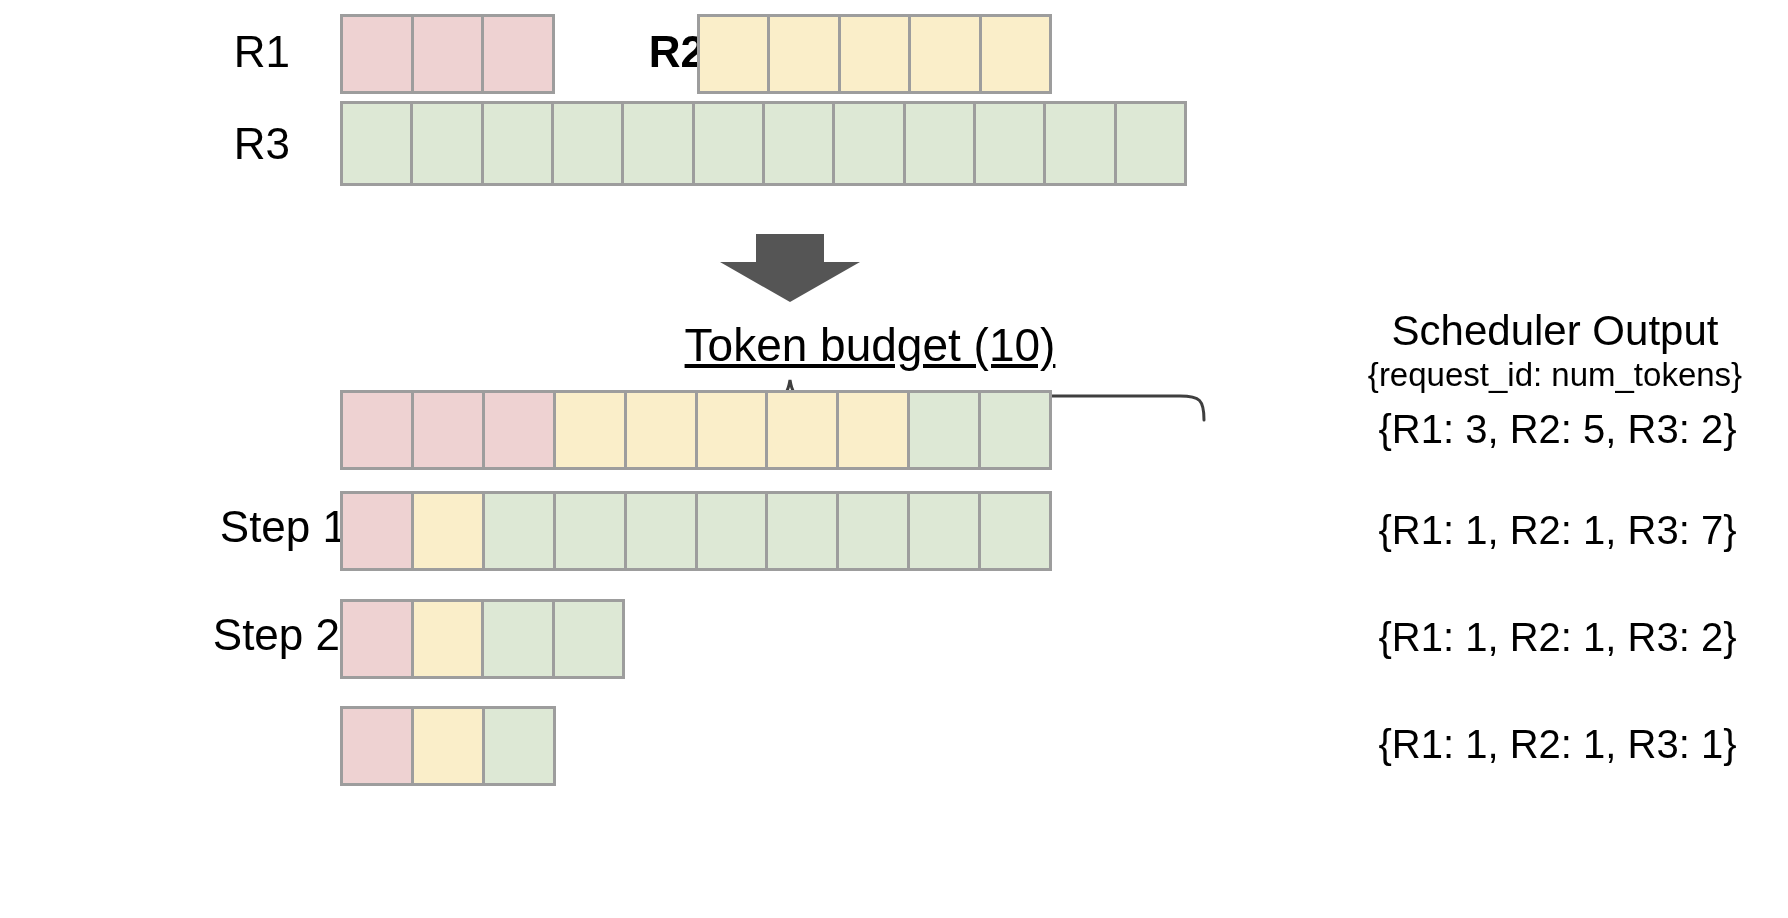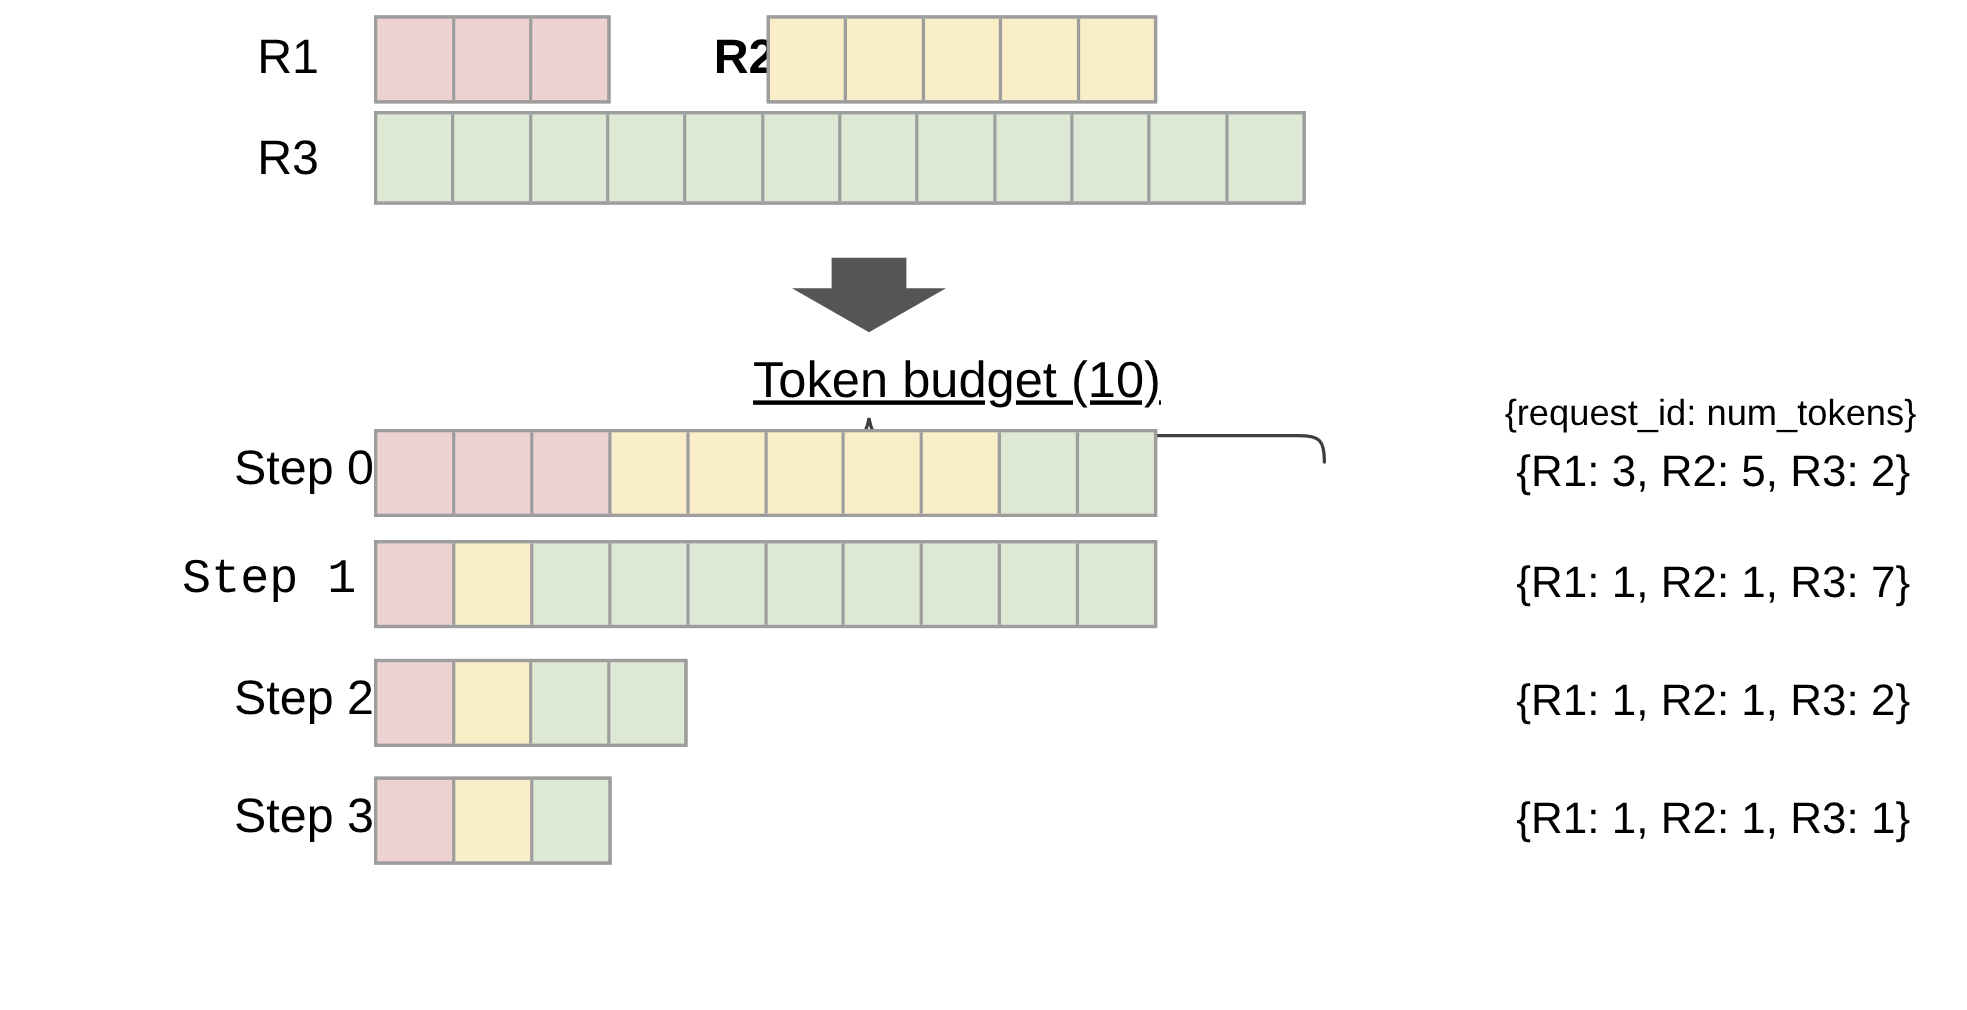--- a/index.html
+++ b/index.html
@@ -177,35 +177,34 @@
       <path d="M 6 42
                C 6 22, 10 18, 30 18
                L 404 18
                C 416 18, 418 14, 420 2
                C 422 14, 424 18, 436 18
                L 810 18
                C 830 18, 834 22, 834 42" fill="none" stroke="#3f3f3f" stroke-width="3" stroke-linecap="round"></path>
     </svg>
   </div>
 
-  <div class="step-label" style="left:120px; top:404px;">Step 0</div>
   <div class="strip" id="strip-step-0" style="left:340px; top:390px; width:712px; height:80px;">
       <div class="cell r1" style="flex: 1 1 0px;"></div>
       <div class="cell r1" style="flex: 1 1 0px;"></div>
       <div class="cell r1" style="flex: 1 1 0px;"></div>
       <div class="cell r2" style="flex: 1 1 0px;"></div>
       <div class="cell r2" style="flex: 1 1 0px;"></div>
       <div class="cell r2" style="flex: 1 1 0px;"></div>
       <div class="cell r2" style="flex: 1 1 0px;"></div>
       <div class="cell r2" style="flex: 1 1 0px;"></div>
       <div class="cell r3" style="flex: 1 1 0px;"></div>
       <div class="cell r3" style="flex: 1 1 0px;"></div>
     </div>
 
-  <div class="step-label" style="left:104px; top:505px;font-family:Liberation Mono, monospace;">Step 1</div>
+  <div class="step-label" style="left:127px; top:505px;">Step 1</div>
   <div class="strip" id="strip-step-1" style="left:340px; top:491px; width:712px; height:80px;">
       <div class="cell r1" style="flex: 1 1 0px;"></div>
       <div class="cell r2" style="flex: 1 1 0px;"></div>
       <div class="cell r3" style="flex: 1 1 0px;"></div>
       <div class="cell r3" style="flex: 1 1 0px;"></div>
       <div class="cell r3" style="flex: 1 1 0px;"></div>
       <div class="cell r3" style="flex: 1 1 0px;"></div>
       <div class="cell r3" style="flex: 1 1 0px;"></div>
       <div class="cell r3" style="flex: 1 1 0px;"></div>
       <div class="cell r3" style="flex: 1 1 0px;"></div>
@@ -213,27 +212,27 @@
     </div>
 
   <div class="step-label" style="left:120px; top:613px;">Step 2</div>
   <div class="strip" id="strip-step-2" style="left:340px; top:599px; width:285px; height:80px;">
       <div class="cell r1" style="flex: 1 1 0px;"></div>
       <div class="cell r2" style="flex: 1 1 0px;"></div>
       <div class="cell r3" style="flex: 1 1 0px;"></div>
       <div class="cell r3" style="flex: 1 1 0px;"></div>
     </div>
 
-  <div class="step-label" style="left:120px; top:720px;">Step 3</div>
   <div class="strip" id="strip-step-3" style="left:340px; top:706px; width:216px; height:80px;">
       <div class="cell r1" style="flex: 1 1 0px;"></div>
       <div class="cell r2" style="flex: 1 1 0px;"></div>
       <div class="cell r3" style="flex: 1 1 0px;"></div>
     </div>
 
+  <div class="sched-title">Scheduler Output</div>
   <div class="sched-sub">{request_id: num_tokens}</div>
 
   <div class="sched-line" style="top:409px;">{R1: 3, R2: 5, R3: 2}</div>
   <div class="sched-line" style="top:510px;">{R1: 1, R2: 1, R3: 7}</div>
   <div class="sched-line" style="top:617px;">{R1: 1, R2: 1, R3: 2}</div>
   <div class="sched-line" style="top:724px;">{R1: 1, R2: 1, R3: 1}</div>
 
 </div>
 
 </body></html>

